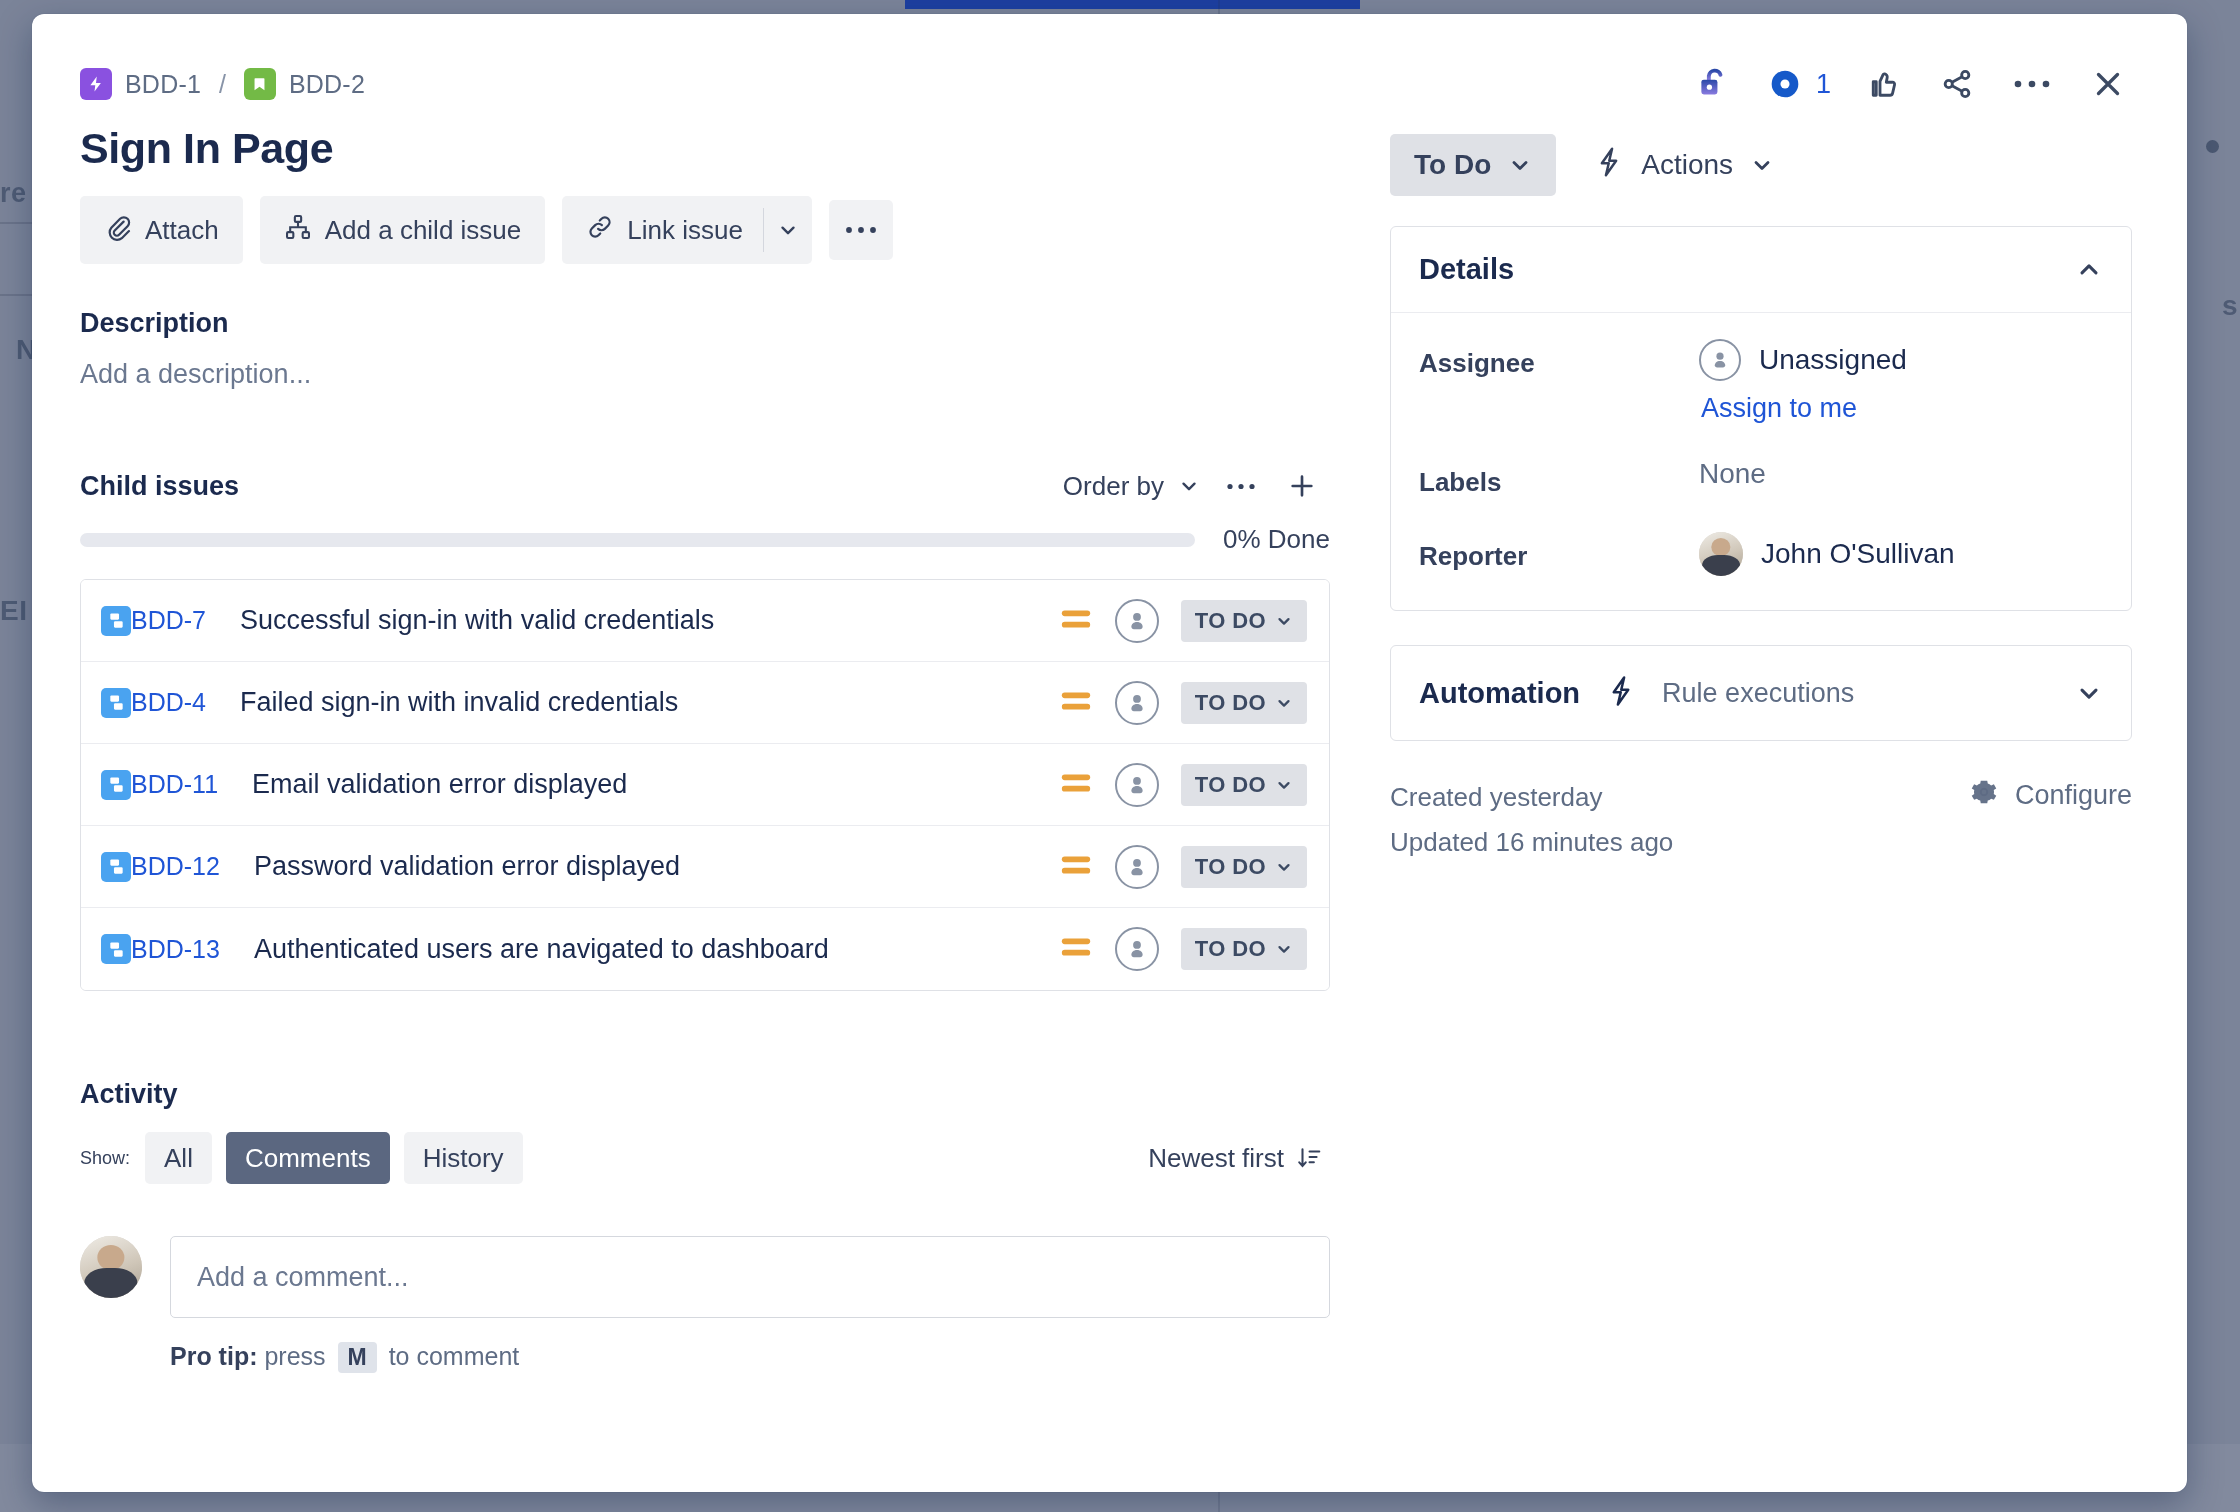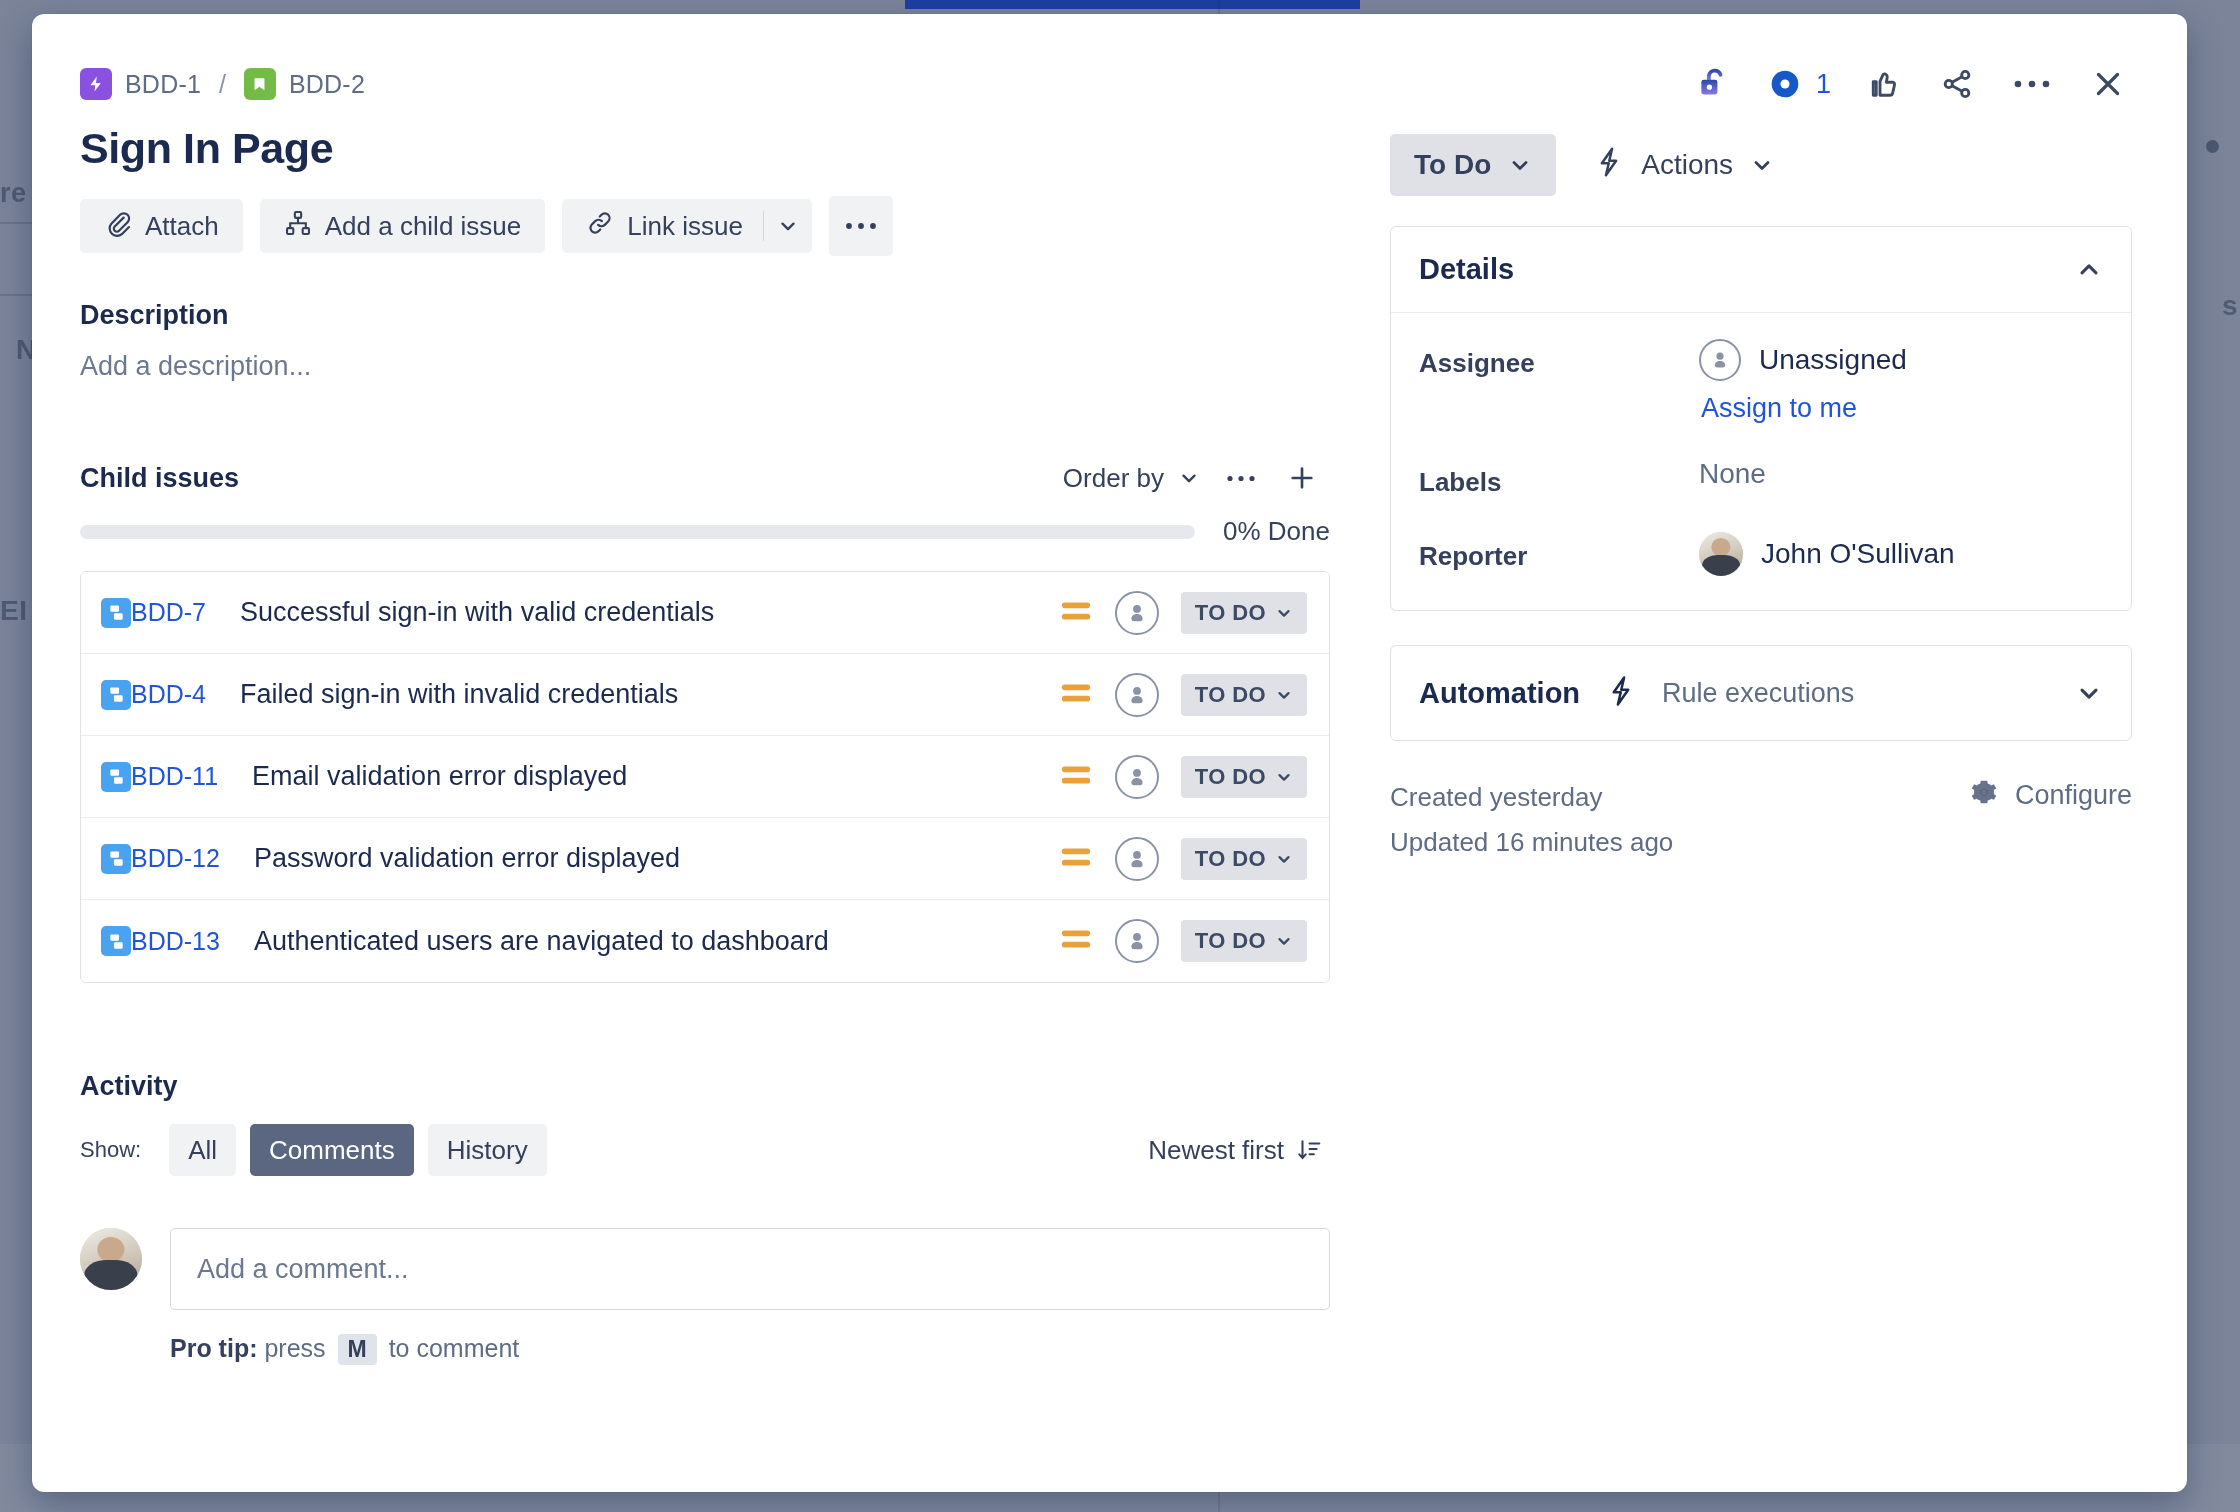--- a/index.html
+++ b/index.html
@@ -85,21 +85,21 @@
 
   h1.issue-title {
     font-size: 43px; font-weight: 700; color: #1b2a4e;
     letter-spacing: -.4px; line-height: 1.12; margin-bottom: 24px;
   }
 
   
   .action-row { display: flex; align-items: center; gap: 17px; margin-bottom: 44px; }
   .act-btn {
     display: inline-flex; align-items: center; gap: 13px;
-    height: 54px; padding: 0 24px;
+    height: 68px; padding: 0 24px;
     background: #f1f2f4; border: none; border-radius: 5px;
     font-size: 26px; color: #35415c; font-weight: 500;
     font-family: inherit; cursor: pointer; white-space: nowrap;
   }
   .act-split { display: inline-flex; align-items: stretch; background: #f1f2f4; border-radius: 5px; }
   .act-split .act-btn { background: none; border-radius: 5px 0 0 5px; padding-right: 20px; }
   .act-split-sep { width: 1px; background: #d4d7de; margin: 12px 0; }
   .act-split-arrow {
     display: inline-flex; align-items: center; justify-content: center;
     width: 48px; background: none; border: none; cursor: pointer; border-radius: 0 5px 5px 0;
@@ -164,21 +164,21 @@
     background: #dfe1e6; border: none; border-radius: 4px;
     height: 42px; padding: 0 14px; cursor: pointer; font-family: inherit;
     font-size: 22px; font-weight: 700; color: #3c4a63; letter-spacing: .4px;
     white-space: nowrap; flex: none;
   }
 
   
   .activity-wrap { margin-top: 88px; }
   .activity-controls { display: flex; align-items: center; justify-content: space-between; margin-top: 22px; }
   .show-group { display: flex; align-items: center; gap: 14px; }
-  .show-label { font-size: 22px; color: #35415c; margin-right: 14px; }
+  .show-label { font-size: 18px; color: #35415c; margin-right: 1px; }
   .chip {
     background: #f1f2f4; border: none; border-radius: 5px;
     height: 52px; padding: 0 19px; cursor: pointer; font-family: inherit;
     font-size: 26px; color: #35415c; font-weight: 500;
   }
   .chip.selected { background: #5b6780; color: #ffffff; }
   .sort-btn {
     display: inline-flex; align-items: center; gap: 12px;
     background: none; border: none; cursor: pointer; font-family: inherit;
     font-size: 26px; color: #35415c; padding-right: 8px;

